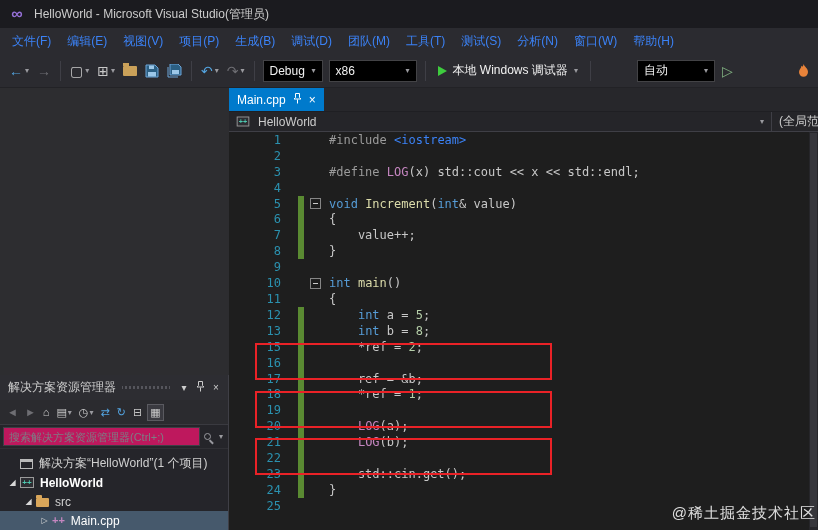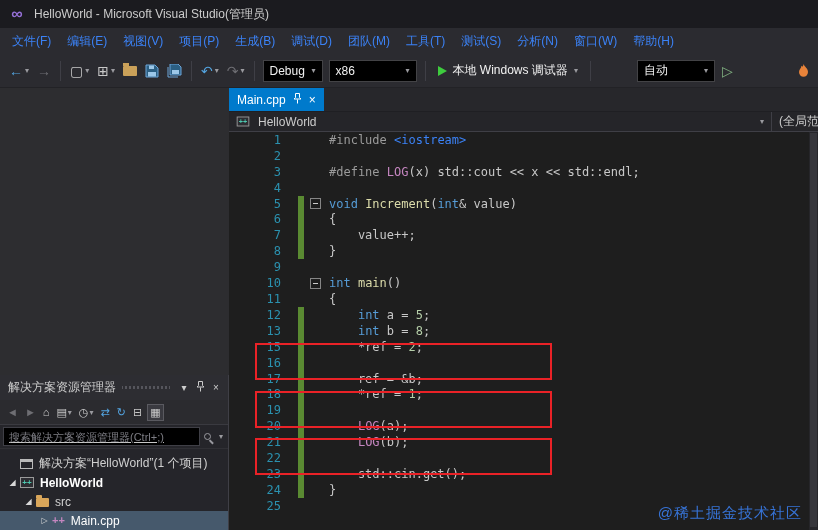--- a/index.html
+++ b/index.html
@@ -42,21 +42,21 @@
   .exp-header { height:25px; display:flex; align-items:center; padding:0 4px 0 8px; background:#2d2d32; }
   .exp-title { font-size:12px; color:#cccccc; white-space:nowrap; }
   .grip { flex:1; height:5px; margin:0 6px; background-image:radial-gradient(#55555c 1px, transparent 1.1px); background-size:4px 5px; background-position:center; }
   .hd-ico { width:16px; text-align:center; font-size:10px; color:#cccccc; cursor:default; }
   .exp-toolbar { height:25px; display:flex; align-items:center; gap:3px; padding:0 5px; border-bottom:1px solid #3a3a40; background:#2b2b2f; }
   .xt-ico { font-size:11px; color:#c8c8c8; padding:1px 2px; display:inline-flex; align-items:center; gap:1px; }
   .xt-ico.dim { color:#6e6e73; }
   .xt-ico.blue { color:#53a4e0; }
   .xt-ico.toggled { border:1px solid #5a5a60; background:#3a3a40; }
   .exp-search { height:24px; display:flex; align-items:center; padding:2px 3px; border-bottom:1px solid #303035; gap:4px; }
-  .search-input { flex:1; height:19px; background:#000000; border:1px solid #3f3f46; color:#c8c8c8; font-size:11px; padding:0 5px; outline:none; font-family:inherit;text-decoration:underline; }
+  .search-input { flex:1; height:19px; background:#be185d; border:1px solid #3f3f46; color:#c8c8c8; font-size:11px; padding:0 5px; outline:none; font-family:inherit; }
   .search-input::placeholder { color:#7d7d84; }
   .mag { width:7px; height:7px; border:1.5px solid #9a9aa0; border-radius:50%; position:relative; margin-right:4px; }
   .mag::after { content:''; position:absolute; width:5px; height:1.5px; background:#9a9aa0; transform:rotate(45deg); top:7px; left:4px; }
   .s-caret { font-size:8px; color:#9a9a9f; margin-right:2px; }
   .exp-tree { flex:1; padding-top:5px; overflow:hidden; }
   .tree-row { height:19px; display:flex; align-items:center; font-size:12px; color:#d0d0d0; white-space:nowrap; }
   .tree-row.selected { background:#46596c; color:#ffffff; }
   .tree-arrow { width:15px; text-align:center; font-size:8px; color:#d8d8d8; flex:none; }
   .tree-icon { flex:none; margin-right:6px; }
   .tree-label.bold { font-weight:bold; color:#ffffff; }
@@ -93,21 +93,21 @@
   .tok-kw  { color:#569cd6; }
   .tok-fn  { color:#dcdcaa; }
   .tok-mac { color:#c586c0; }
   .tok-num { color:#b5cea8; }
   .tok-def { color:#c8c8c8; }
   .overlay { position:absolute; inset:0; pointer-events:none; }
   .anno-box { position:absolute; left:26px; width:297px; border:2px solid #ea2227; }
   .vscroll { position:absolute; top:0; right:0; width:9px; height:100%; background:#26262a; }
   .vscroll .thumb { position:absolute; top:1px; left:1px; width:7px; height:99%; background:#36363b; }
 
-  .watermark { position:absolute; right:16px; bottom:7px; font-size:15px; color:#3b82f6; opacity:.85; letter-spacing:1px; z-index:5; }
+  .watermark { position:absolute; right:2px; bottom:7px; font-size:15px; color:#ffffff; opacity:.85; letter-spacing:1px; z-index:5; }
 </style>
 </head>
 <body>
 
 <div class="page">
 
   <div class="titlebar">
     <span class="vs-logo">∞</span>
     <span class="title-text">HelloWorld - Microsoft Visual Studio(管理员)</span>
   </div>

